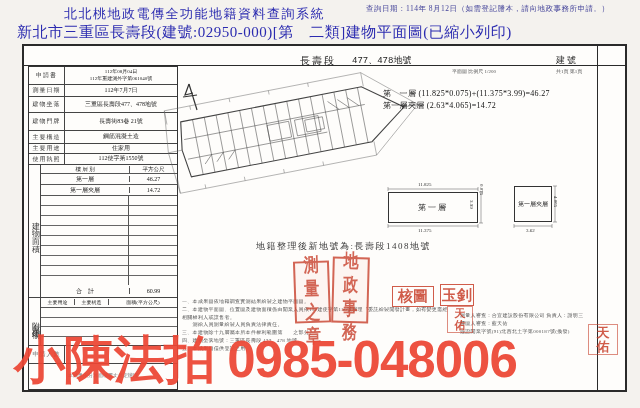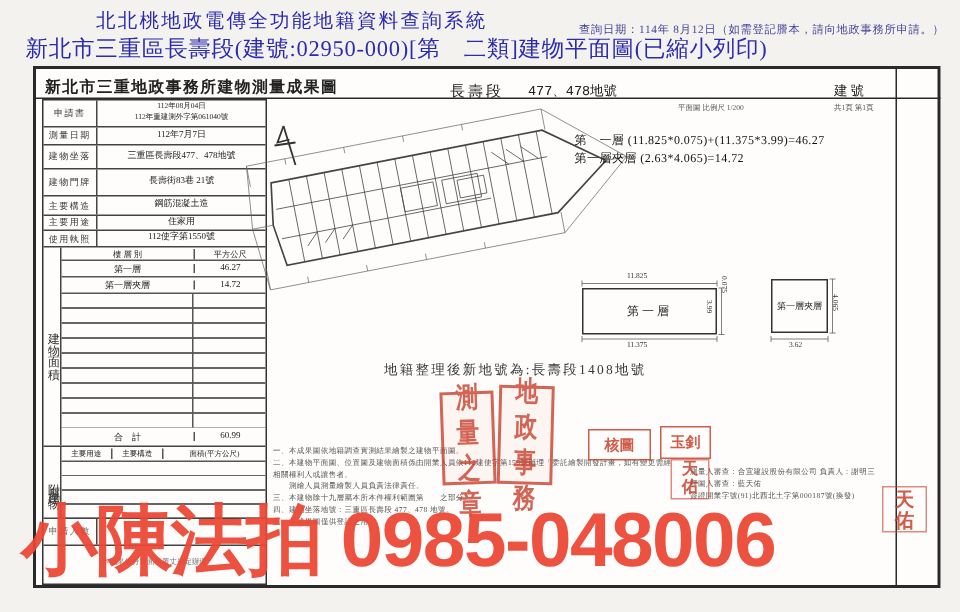--- a/index.html
+++ b/index.html
@@ -4,21 +4,21 @@
 <style>
   html,body{margin:0;padding:0;}
   .stage{position:relative;width:640px;height:408px;background:#f4f2ee;overflow:hidden;
          font-family:"Liberation Serif","DejaVu Serif",serif;color:#222;}
   .abs{position:absolute;}
   .doc-border{position:absolute;left:22px;top:44px;width:605px;height:348px;
               background:#fefdfb;border:2px solid #2a2a2a;box-sizing:border-box;}
   .hline{position:absolute;background:#2a2a2a;height:1px;}
   .vline{position:absolute;background:#2a2a2a;width:1px;}
   .sys-title{left:64px;top:5px;font-size:13px;letter-spacing:1.5px;color:#2b2bb0;}
-  .query-date{left:366px;top:15px;font-size:7.5px;color:#44449a;letter-spacing:.5px;margin-left:20px;}
+  .query-date{left:366px;top:4px;font-size:7.5px;color:#44449a;letter-spacing:.5px;}
   .subtitle{left:17px;top:23px;font-size:15px;color:#2b2bb0;letter-spacing:.5px;}
   .form-title{left:30px;top:51px;font-size:10.5px;font-weight:bold;letter-spacing:1px;}
   .sec-name{left:300px;top:54px;font-size:10px;letter-spacing:2px;}
   .parcel{left:352px;top:54px;font-size:9px;font-family:Liberation Mono, monospace;}
   .bno{left:462px;top:45px;font-size:21px;font-weight:bold;letter-spacing:4px;}
   .bno-suffix{left:556px;top:54px;font-size:9px;letter-spacing:2px;}
   .scale-note{left:452px;top:68px;font-size:5px;color:#555;}
   .page-note{left:556px;top:68px;font-size:5px;color:#555;}
   
   .tbl{position:absolute;left:28px;top:66px;width:150px;height:324px;
@@ -48,40 +48,39 @@
   .dim{position:absolute;font-size:5px;color:#333;}
   .dim.v{transform:rotate(90deg);transform-origin:left top;}
   .renote{left:256px;top:240px;font-size:9px;color:#3a3a3a;letter-spacing:1.5px;}
   .notes{font-size:5px;color:#555;line-height:1.55;letter-spacing:.3px;}
   
   .seal-big{position:absolute;color:#c8402c;border:2px solid #c8402c;box-sizing:border-box;
     display:flex;flex-wrap:wrap;align-items:center;justify-content:center;
     font-weight:bold;opacity:.8;background:rgba(230,80,60,.06);}
   .seal-big span{width:50%;text-align:center;font-size:15px;transform:scaleY(1.25);}
   .stampbox{position:absolute;border:1.5px solid #c8402c;color:#c8402c;box-sizing:border-box;
-    display:flex;align-items:center;justify-content:space-around;font-size:10px;font-weight:bold;opacity:.85;}
+    display:flex;align-items:center;justify-content:space-around;font-size:15px;font-weight:bold;opacity:.85;}
   .seal-sm{position:absolute;color:#c8402c;font-weight:bold;font-size:11px;line-height:1.05;
     text-align:center;opacity:.85;border:1.5px solid rgba(200,64,44,.7);padding:1px 2px;}
   .watermark{position:absolute;left:14px;top:326px;width:626px;font-family:"Liberation Sans","DejaVu Sans",sans-serif;
     font-weight:bold;font-size:51px;color:#ec4634;white-space:nowrap;letter-spacing:-1px;opacity:.93;z-index:30;}
 </style>
 </head>
 <body>
 
 <div class="stage">
 
   <div class="abs sys-title">北北桃地政電傳全功能地籍資料查詢系統</div>
   <div class="abs query-date">查詢日期：114年 8月12日（如需登記謄本，請向地政事務所申請。）</div>
   <div class="abs subtitle">新北市三重區長壽段(建號:02950-000)[第　二類]建物平面圖(已縮小列印)</div>
 
   <div class="doc-border"></div>
   <div class="hline" style="left:22px;top:65px;width:605px;"></div>
   <div class="vline" style="left:597px;top:44px;height:348px;"></div>
 
-  <div class="abs form-title">新北市三重地政事務所建物測量成果圖</div>
   <div class="abs sec-name">長壽段</div>
   <div class="abs parcel">477、478地號</div>
   <div class="abs bno-suffix">建號</div>
   <div class="abs scale-note">平面圖 比例尺 1/200</div>
   <div class="abs page-note">共1頁 第1頁</div>
 
   <div class="tbl">
     <div class="trow" style="height:18px;">
       <div class="tlabel">申請書</div>
       <div class="tval" style="font-size:5px;">

